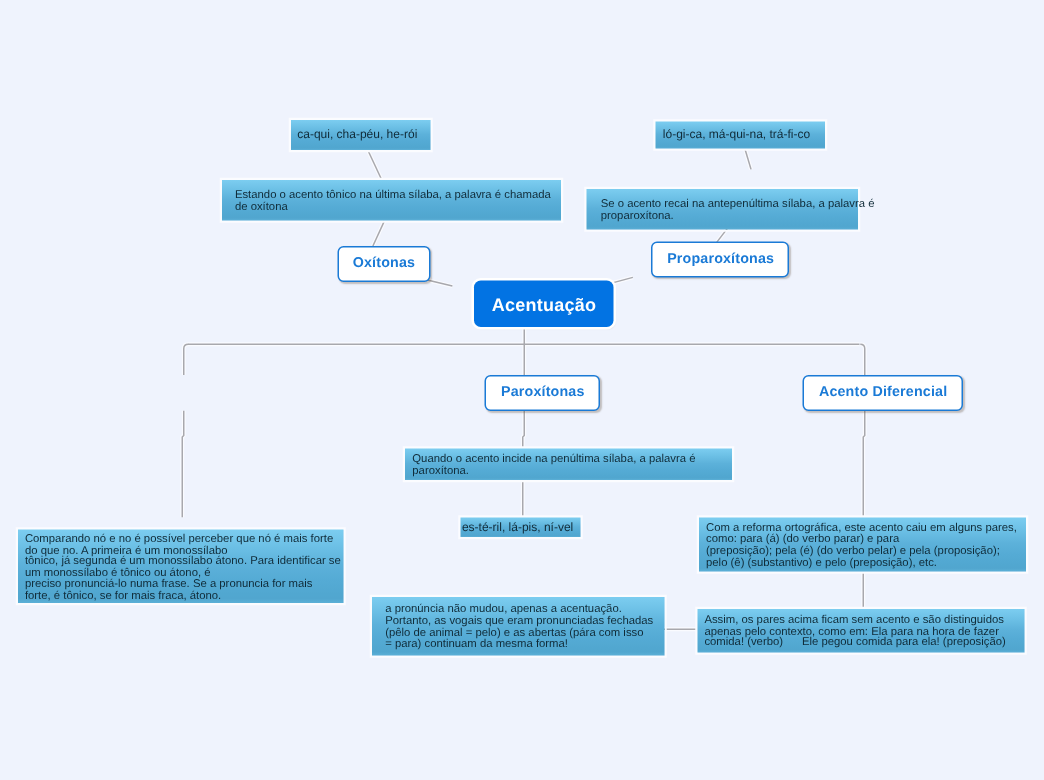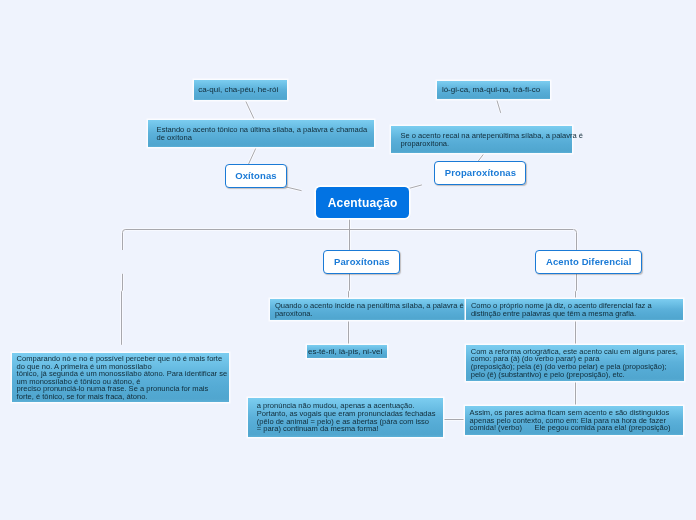--- a/index.html
+++ b/index.html
@@ -118,22 +118,20 @@
   <div class="leaf" style="left:238.2px; top:298.8px; width:217.5px; height:21.5px; padding-left:4.7px;margin-left:32px;">Quando o acento incide na penúltima sílaba, a palavra é
 paroxítona.</div>
 
   <div class="leaf ctr" style="left:306.9px; top:344.6px; width:80.4px; height:13.6px;">es-té-ril, lá-pis, ní-vel</div>
 
   <div class="leaf" style="left:248px; top:397.9px; width:194.6px; height:39.4px; padding-left:8.8px;">a pronúncia não mudou, apenas a acentuação.
 Portanto, as vogais que eram pronunciadas fechadas
 (pêlo de animal = pelo) e as abertas (pára com isso
 = para) continuam da mesma forma!</div>
 
-  <div class="leaf" style="left:466.2px; top:298.8px; width:217.1px; height:21.5px; padding-left:4.7px;">Como o próprio nome já diz, o acento diferencial faz a
-distinção entre palavras que têm a mesma grafia.</div>
 
   <div class="leaf" style="left:465.8px; top:344.6px; width:217.8px; height:36.9px; padding-left:4.9px;">Com a reforma ortográfica, este acento caiu em alguns pares,
 como: para (á) (do verbo parar) e para
 (preposição); pela (é) (do verbo pelar) e pela (proposição);
 pelo (ê) (substantivo) e pelo (preposição), etc.</div>
 
   <div class="leaf" style="left:465px; top:405.8px; width:218.1px; height:29.2px; padding-left:4.6px;">Assim, os pares acima ficam sem acento e são distinguidos
 apenas pelo contexto, como em: Ela para na hora de fazer
 comida! (verbo)      Ele pegou comida para ela! (preposição)</div>
 

